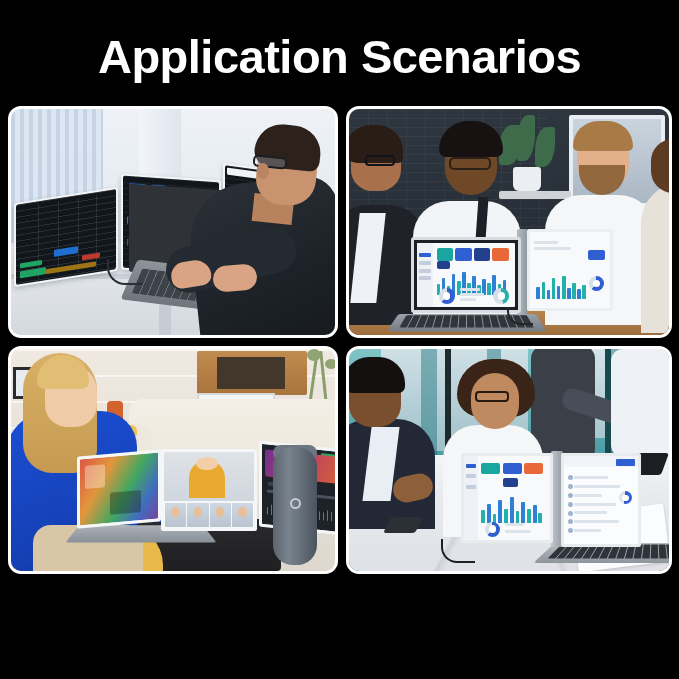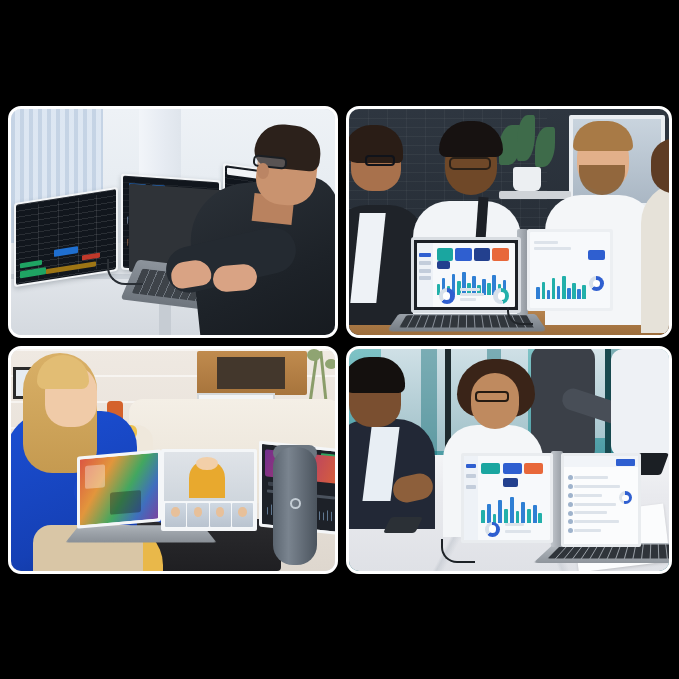--- a/index.html
+++ b/index.html
@@ -368,20 +368,23 @@
   .list-head { position:absolute; left:0; right:0; top:0; height:12%; background:#f1f4f8; }
   .list-badge { position:absolute; right:4%; top:3%; width:26%; height:8%; background:#2f5fd0; border-radius:1px; }
   .list-row { position:absolute; left:5%; right:5%; height:3px; background:#dde3ea; border-radius:1px; }
   .list-dot { position:absolute; left:5%; width:5px; height:5px; background:#9fb3cc; border-radius:50%; }
 </style>
 </head>
 <body>
 
 <div id="page">
 
+  <div class="title-wrap">
+    <div class="title">Application Scenarios</div>
+  </div>
 
   <div class="grid">
 
     <div class="panel">
       <div class="scene">
         <div class="p1-wall"></div>
         <div class="p1-blinds"></div>
         <div class="p1-curtain"></div>
         <div class="p1-desk"></div>
         <div class="p1-desk-edge"></div>

